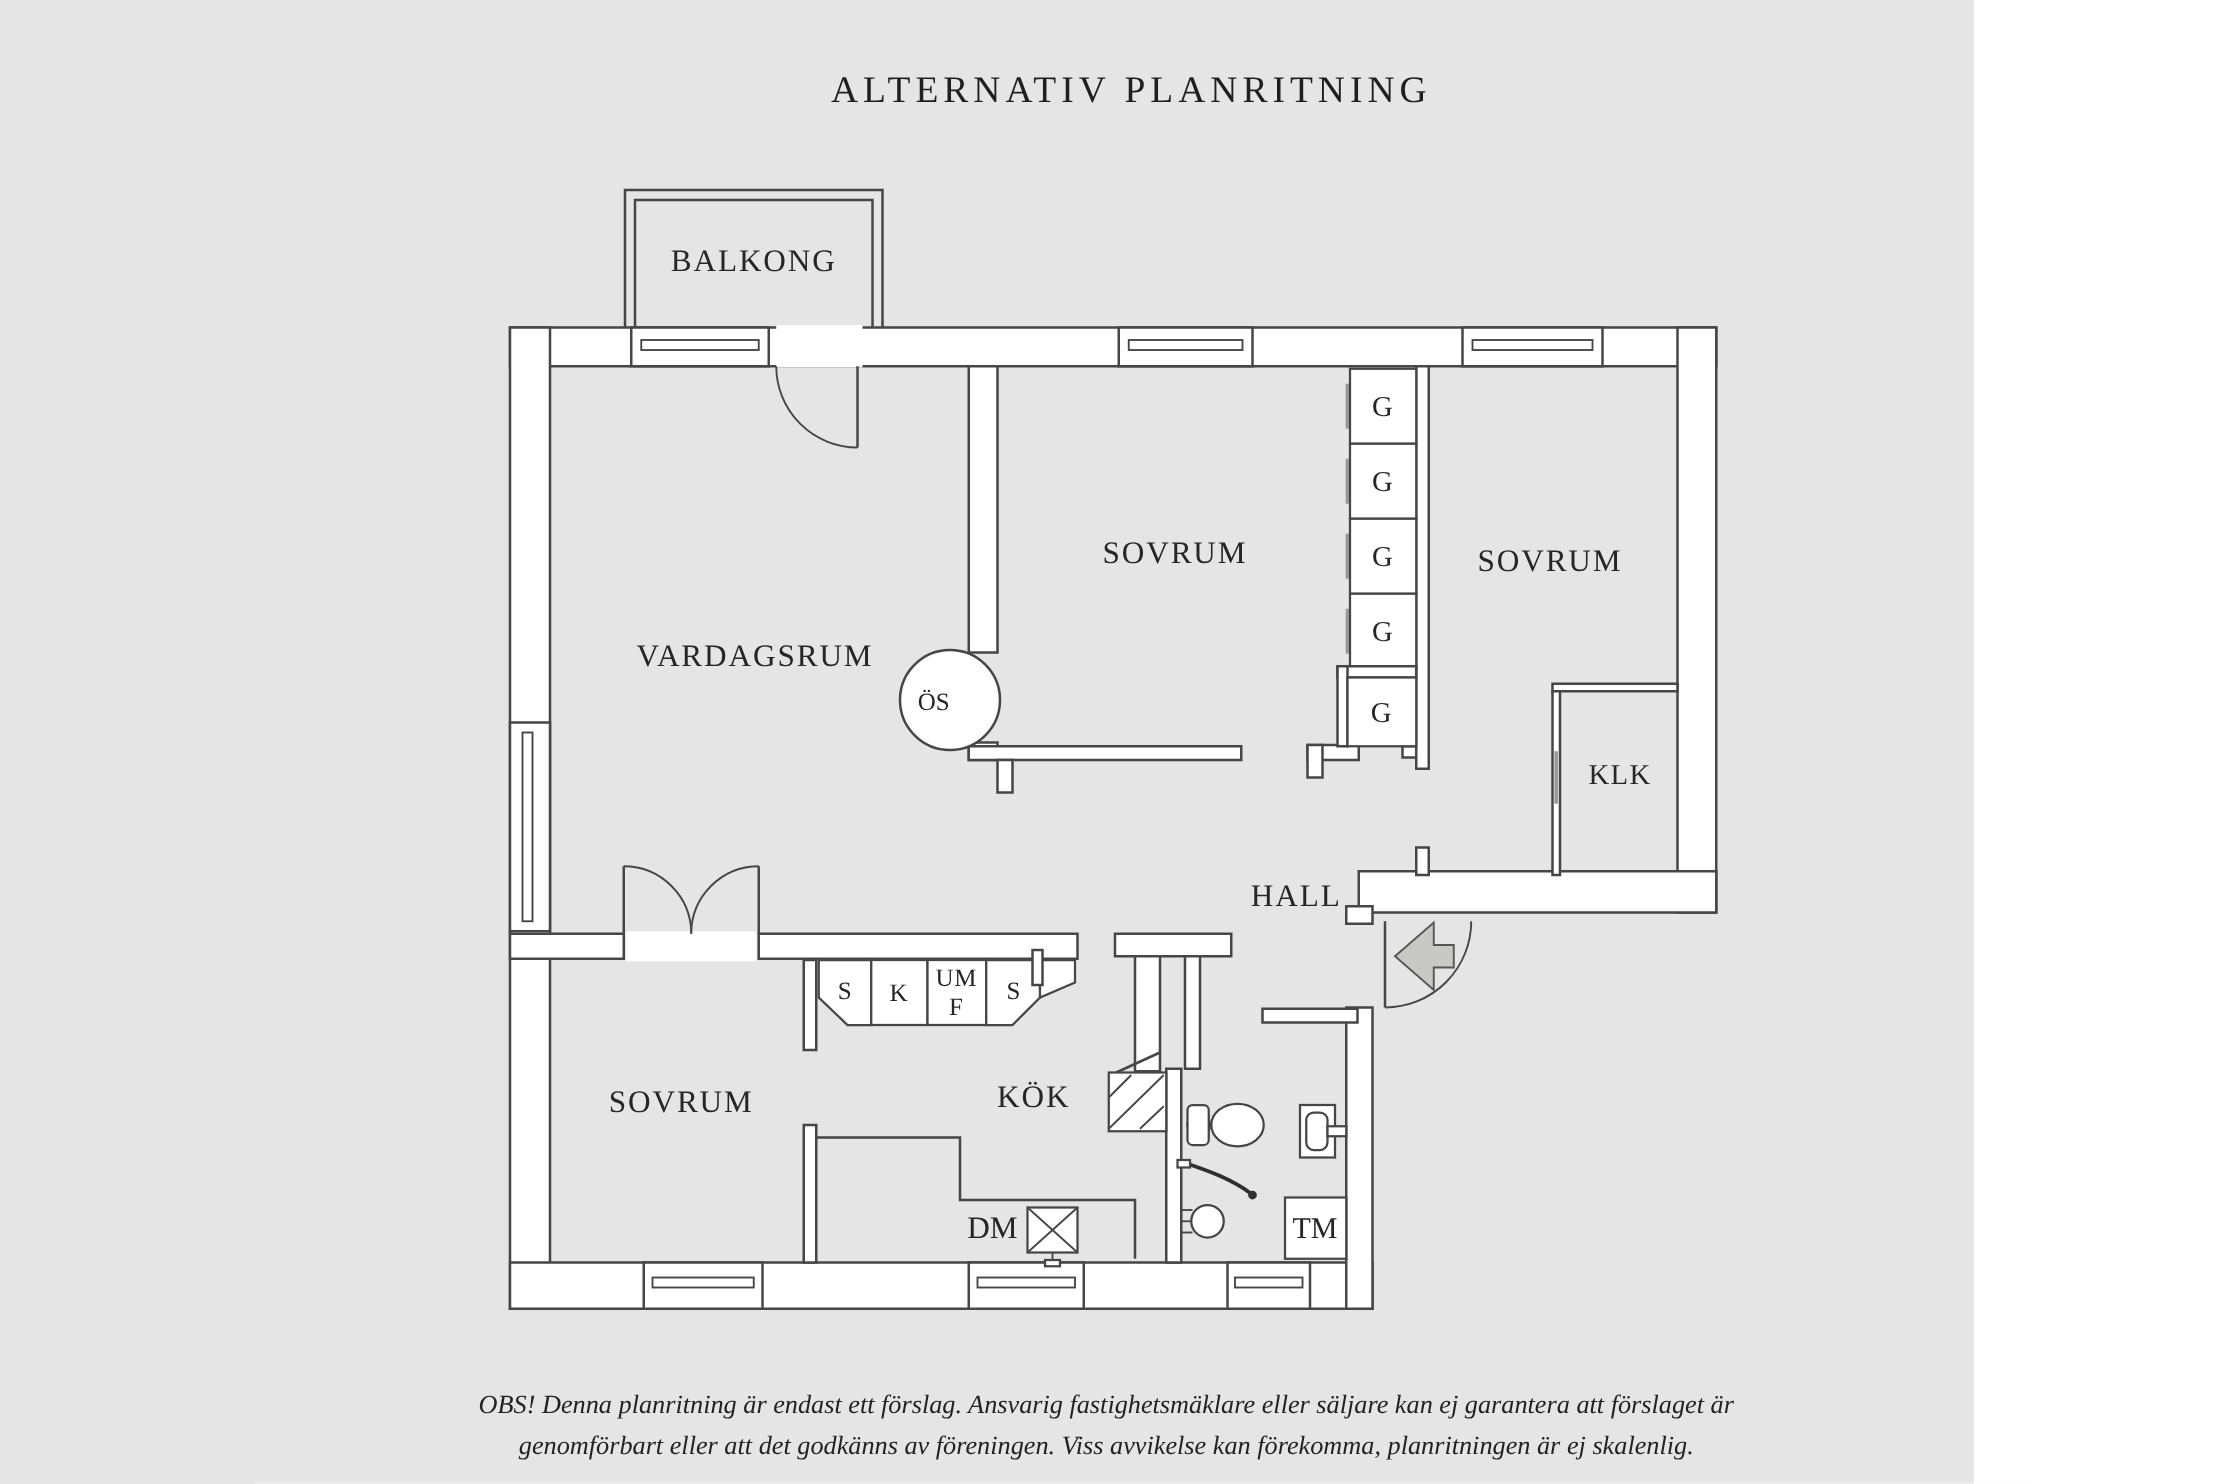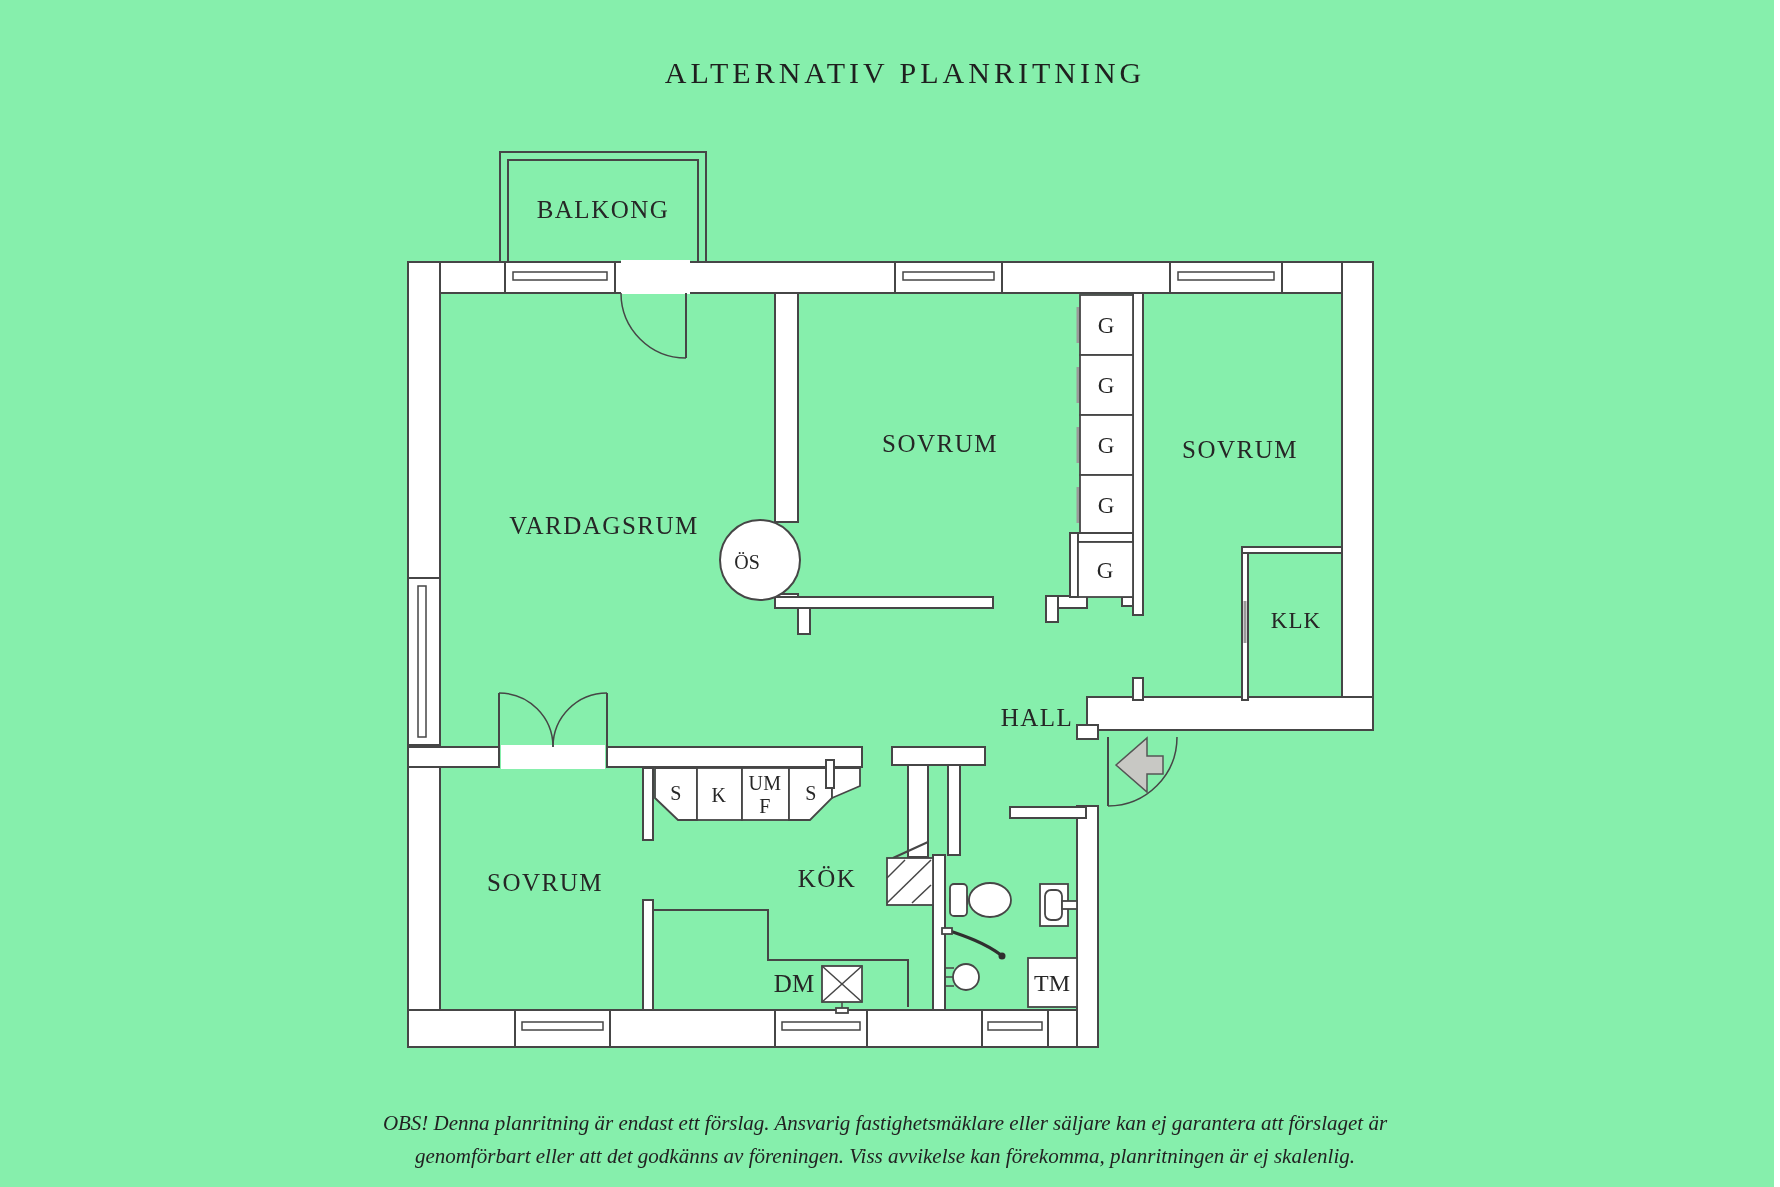--- a/index.html
+++ b/index.html
@@ -1,16 +1,16 @@
 <!DOCTYPE html>
 <html><head>
 <meta charset="utf-8">
 <style>
   html,body { margin:0; padding:0; background:#ffffff; }
-  .stage { position:relative; width:1774px; height:1187px; background:#86efac; overflow:hidden; }
+  .stage { position:relative; width:1579px; height:1187px; background:#e5e5e5; overflow:hidden; }
   svg { position:absolute; left:0; top:0; }
   
   .w  { fill:#ffffff; stroke:#464646; stroke-width:2; }
   
   .ln { fill:none; stroke:#464646; stroke-width:2; }
   .ln15 { fill:none; stroke:#464646; stroke-width:1.5; }
   
   .er { fill:#ffffff; stroke:none; }
   
   .gz { fill:#ffffff; stroke:#464646; stroke-width:1.5; }

